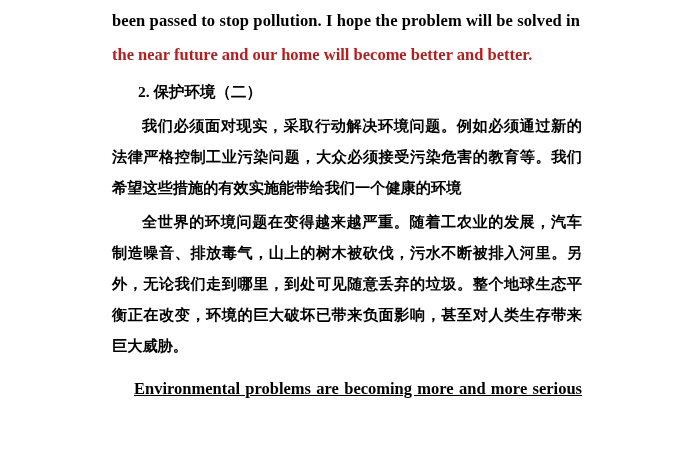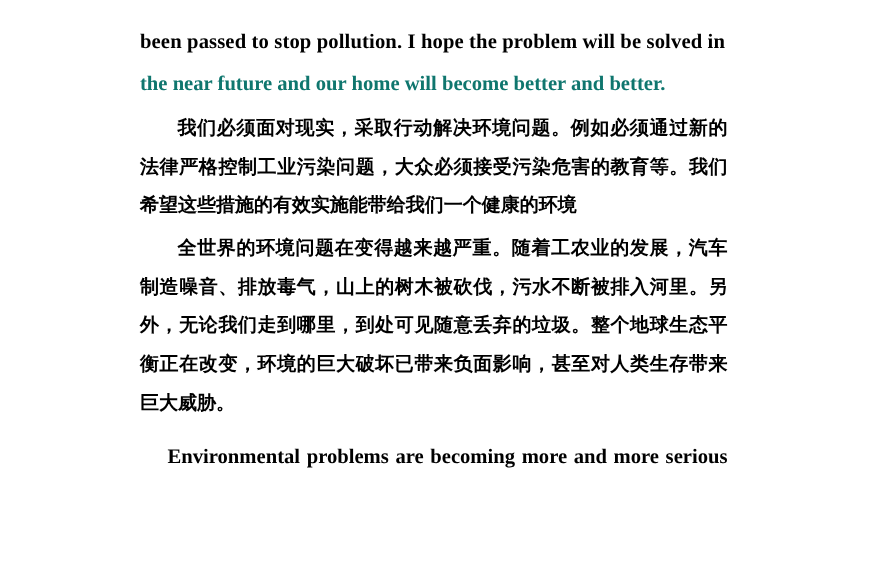--- a/index.html
+++ b/index.html
@@ -15,41 +15,41 @@
   }
   .page {
     position: relative;
     width: 700px;
     height: 470px;
     box-sizing: border-box;
     padding: 0 118px 0 112px;
     background: #ffffff;
   }
   .doc-body {
-    padding-top: 16px;
+    padding-top: 4px;
   }
   p {
     margin: 0;
   }
   .en-para {
     font-family: "Liberation Serif", serif;
     font-weight: bold;
     font-size: 16.5px;
     line-height: 34px;
     color: #000000;
     text-align: justify;
     text-align-last: left;
     letter-spacing: 0.1px;
   }
   .en-para-cont {
     font-family: "Liberation Serif", serif;
     font-weight: bold;
     font-size: 16.5px;
     line-height: 34px;
-    color: #0f766e;
+    color: #b91c1c;
     text-align: justify;
     text-align-last: left;
   }
   .heading-num {
     font-family: "Liberation Serif", serif;
     font-weight: bold;
     font-size: 15.5px;
     line-height: 32px;
     color: #000000;
     margin-top: 4px;
@@ -75,37 +75,42 @@
     margin-top: 10px;
   }
   .en-just {
     font-family: "Liberation Serif", serif;
     font-weight: bold;
     font-size: 16.5px;
     line-height: 34px;
     color: #000000;
     text-align: justify;
     text-align-last: justify;
+    text-decoration: underline;
   }
   .en-indent {
     text-indent: 22px;
   }
   .clip-bottom {
     overflow: hidden;
   }
 </style>
 </head>
 <body>
 
 <div class="page">
   <div class="doc-body">
 
     <p class="en-para">been passed to stop pollution. I hope the problem will be solved in</p>
     <p class="en-para-cont">the near future and our home will become better and better.</p>
 
+    <p class="heading-num">
+      <span>2.</span>
+      <span class="cn">保护环境（二）</span>
+    </p>
 
     <p class="cn-para">我们必须面对现实，采取行动解决环境问题。例如必须通过新的法律严格控制工业污染问题，大众必须接受污染危害的教育等。我们希望这些措施的有效实施能带给我们一个健康的环境</p>
 
     <p class="cn-para">全世界的环境问题在变得越来越严重。随着工农业的发展，汽车制造噪音、排放毒气，山上的树木被砍伐，污水不断被排入河里。另外，无论我们走到哪里，到处可见随意丢弃的垃圾。整个地球生态平衡正在改变，环境的巨大破坏已带来负面影响，甚至对人类生存带来巨大威胁。</p>
 
     <div class="en-block clip-bottom">
       <p class="en-just en-indent">Environmental problems are becoming more and more serious</p>
     </div>
 
   </div>

